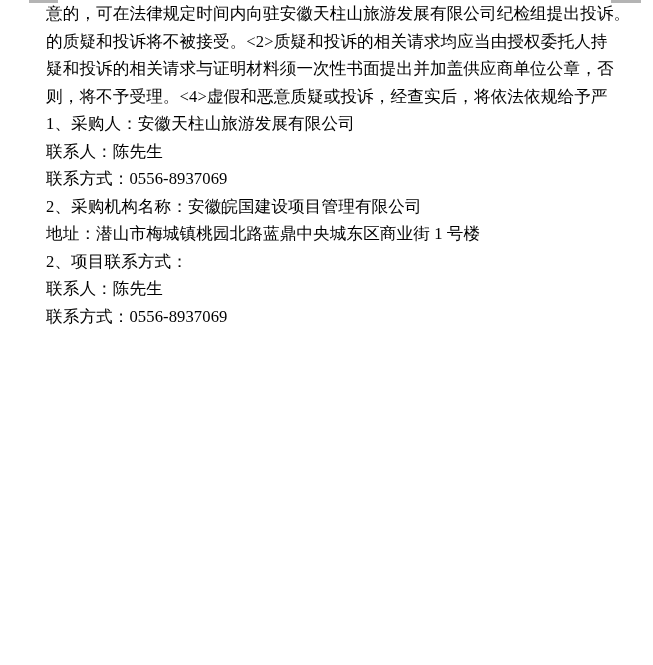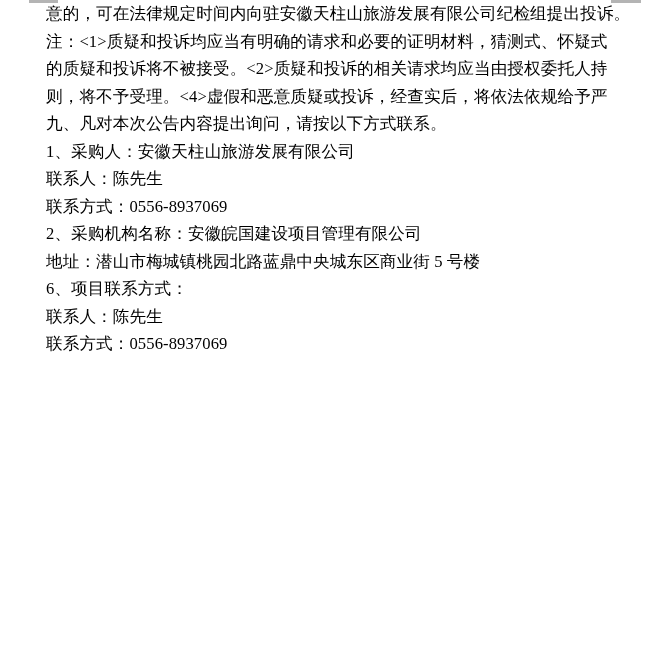--- a/index.html
+++ b/index.html
@@ -48,26 +48,25 @@
   }
 </style>
 </head>
 <body>
 
 <div class="page">
   <div class="frag frag-left"></div>
   <div class="frag frag-right"></div>
   <div class="text-block">
       <div class="line">意的，可在法律规定时间内向驻安徽天柱山旅游发展有限公司纪检组提出投诉。</div>
-      <div class="line">注：&lt;1&gt;质疑和投诉均应当有明确的请求和必要的证明材料，猜测式、怀疑式</div>
       <div class="line">的质疑和投诉将不被接受。&lt;2&gt;质疑和投诉的相关请求均应当由授权委托人持</div>
+      <div class="line">疑和投诉的相关请求与证明材料须一次性书面提出并加盖供应商单位公章，否</div>
       <div class="line">则，将不予受理。&lt;4&gt;虚假和恶意质疑或投诉，经查实后，将依法依规给予严</div>
-      <div class="line">九、凡对本次公告内容提出询问，请按以下方式联系。</div>
       <div class="line">1、采购人：安徽天柱山旅游发展有限公司</div>
       <div class="line">联系人：陈先生</div>
       <div class="line">联系方式：0556-8937069</div>
       <div class="line">2、采购机构名称：安徽皖国建设项目管理有限公司</div>
-      <div class="line">地址：潜山市梅城镇桃园北路蓝鼎中央城东区商业街 5 号楼</div>
-      <div class="line">6、项目联系方式：</div>
+      <div class="line">地址：潜山市梅城镇桃园北路蓝鼎中央城东区商业街 1 号楼</div>
+      <div class="line">2、项目联系方式：</div>
       <div class="line">联系人：陈先生</div>
       <div class="line">联系方式：0556-8937069</div>
     </div>
 </div>
 
 </body></html>

